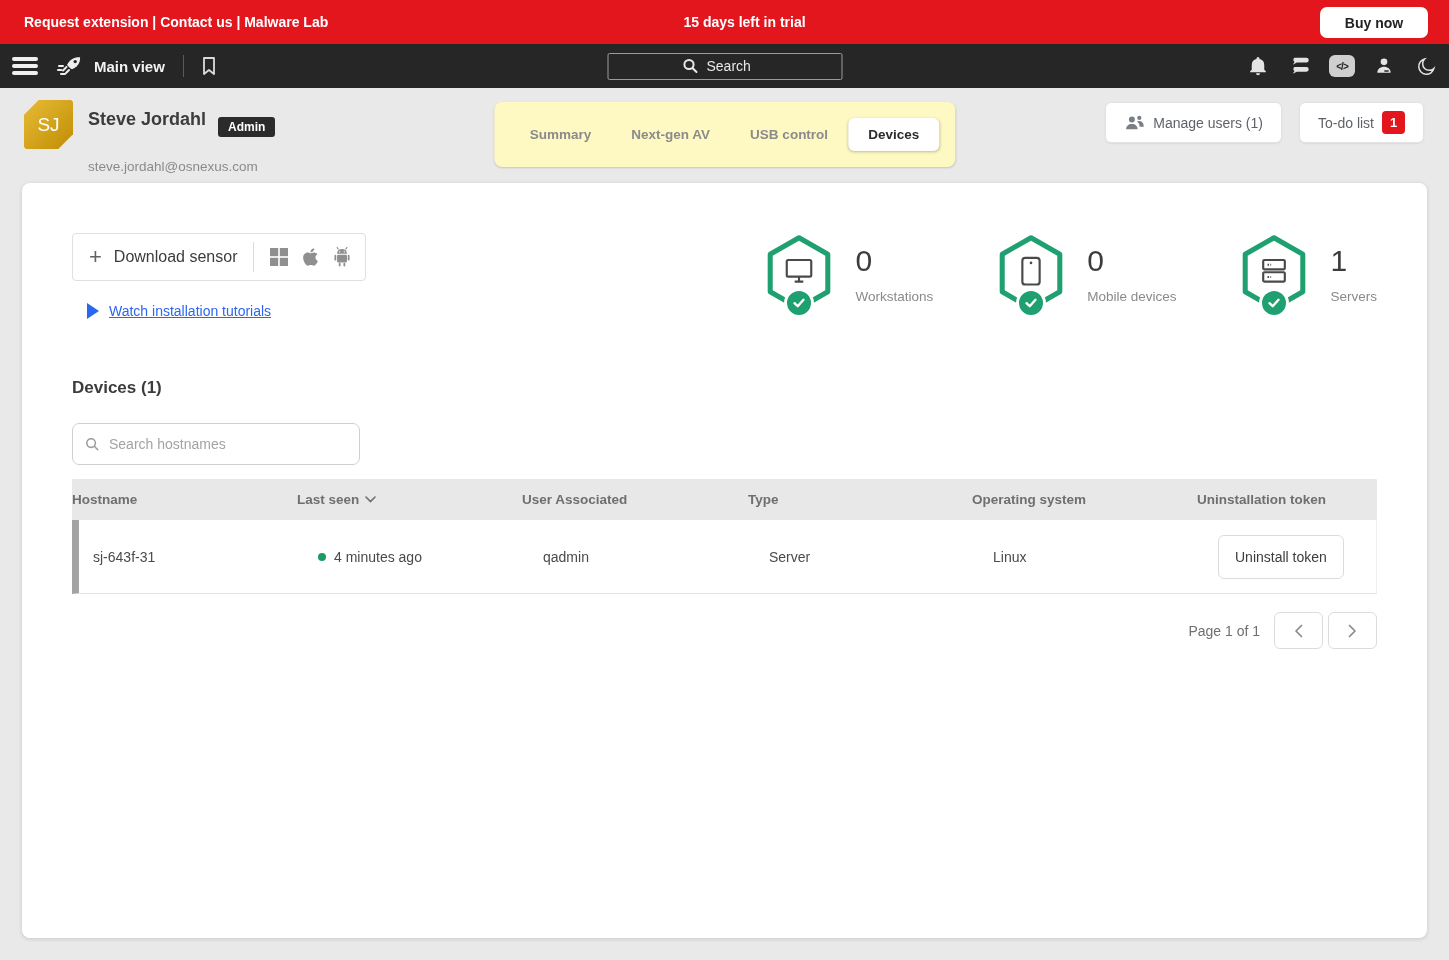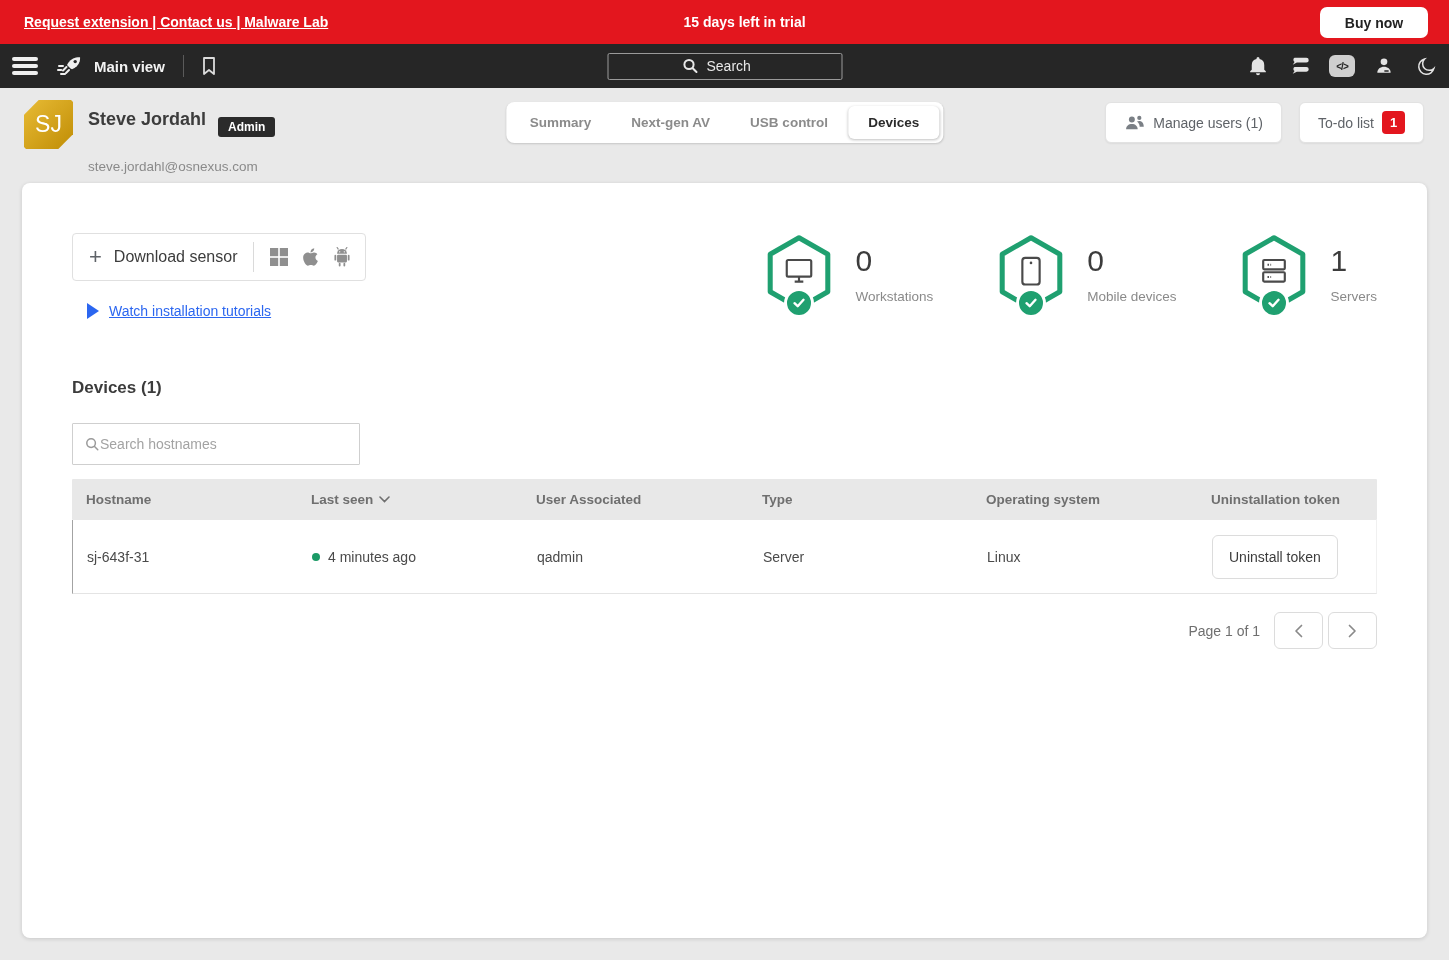--- a/index.html
+++ b/index.html
@@ -1,48 +1,48 @@
 <!DOCTYPE html>
 <html><head>
 <meta charset="utf-8">
 <style>
   * { margin:0; padding:0; box-sizing:border-box; }
   html,body { width:1449px; height:960px; font-family:"Liberation Sans", sans-serif; background:#e9e9e9; overflow:hidden; }
 
   
   .trial-bar { height:44px; background:#e3161e; display:flex; align-items:center; position:relative; }
-  .trial-links { color:#fff; font-weight:bold; font-size:14px; text-decoration:underline; margin-left:24px; cursor:pointer; }
+  .trial-links { color:#fff; font-weight:bold; font-size:14px; margin-left:24px; cursor:pointer; }
   .trial-msg { position:absolute; left:50%; transform:translateX(-50%); color:#fff; font-weight:bold; font-size:14px;margin-left:20px; }
   .buy-btn { position:absolute; right:21px; top:7px; width:108px; height:31px; background:#fff; border:none; border-radius:7px; font-family:inherit; font-size:14px; font-weight:bold; color:#222; cursor:pointer; }
 
   
   .topnav { height:44px; background:#262626; display:flex; align-items:center; position:relative; color:#eee; }
   .hamburger { width:26px; height:18px; margin-left:12px; display:flex; flex-direction:column; justify-content:space-between; cursor:pointer; }
   .hamburger span { display:block; height:4px; border-radius:2px; background:#efefef; }
   .nav-logo { margin-left:18px; display:flex; align-items:center; cursor:pointer; }
   .mainview-label { color:#f2f2f2; font-size:15px; font-weight:bold; margin-left:10px; cursor:pointer; }
   .nav-divider { width:1px; height:22px; background:#5a5a5a; margin:0 16px 0 18px; }
   .nav-bookmark { cursor:pointer; display:flex; }
   .nav-search { position:absolute; left:50%; transform:translateX(-50%); width:235px; height:27px; border:1px solid #9a9a9a; border-radius:2px; background:transparent; display:flex; align-items:center; justify-content:center; gap:8px; cursor:text; }
   .nav-search input { background:transparent; border:none; outline:none; color:#e8e8e8; font-size:14px; width:60px; font-family:inherit; }
   .nav-search input::placeholder { color:#e8e8e8; opacity:1; }
   .nav-icons { position:absolute; right:10px; display:flex; align-items:center; gap:16px; }
   .nav-icon { width:26px; height:26px; display:flex; align-items:center; justify-content:center; cursor:pointer; }
   .code-chip { background:#cfcfcf; border-radius:6px; width:26px; height:22px; color:#262626; font-size:10px; font-weight:bold; display:flex; align-items:center; justify-content:center; letter-spacing:-1px; }
 
   
   .profile-row { position:relative; height:95px; }
-  .avatar { position:absolute; left:24px; top:12px; width:49px; height:49px; background:linear-gradient(135deg,#e8bb35,#c08d05); clip-path:polygon(30% 0,96% 0,100% 4%,100% 70%,70% 100%,4% 100%,0 96%,0 30%); color:#fff; font-size:23px; display:flex; align-items:center; justify-content:center; }
+  .avatar { position:absolute; left:24px; top:12px; width:49px; height:49px; background:linear-gradient(135deg,#e8bb35,#c08d05); clip-path:polygon(30% 0,96% 0,100% 4%,100% 70%,70% 100%,4% 100%,0 96%,0 30%); color:#fff; font-size:19px; display:flex; align-items:center; justify-content:center; }
   .who { position:absolute; left:88px; top:13px; }
   .who-line { display:flex; align-items:center; gap:12px; }
   .user-name { font-size:18px; font-weight:bold; color:#3c3c3c; }
   .role-badge { background:#2b2b2b; color:#fff; font-size:12px; font-weight:bold; padding:3px 10px; border-radius:3px;margin-top:16px; }
   .user-email { margin-top:22px; font-size:13.5px; color:#8a8a8a; }
 
-  .tabs { position:absolute; left:50%; top:14px; transform:translateX(-50%); background:#ffffff; border-radius:8px; padding:4px; display:flex; box-shadow:0 1px 2px rgba(0,0,0,.15); }
+  .tabs { position:absolute; left:50%; top:14px; transform:translateX(-50%); background:#fef9c3; border-radius:8px; padding:16px; display:flex; box-shadow:0 1px 2px rgba(0,0,0,.15); }
   .tab { border:none; background:transparent; font-family:inherit; font-size:13.5px; font-weight:bold; color:#8b8b8b; padding:9px 20px; border-radius:6px; cursor:pointer; white-space:nowrap; }
   .tab.active { background:#fff; color:#2b2b2b; box-shadow:0 1px 3px rgba(0,0,0,.25); }
 
   .hdr-actions { position:absolute; right:25px; top:14px; display:flex; gap:17px; }
   .hdr-btn { height:41px; background:#fff; border:1px solid #e2e2e2; border-radius:6px; font-family:inherit; font-size:14px; color:#5f6368; display:flex; align-items:center; gap:8px; padding:0 18px; cursor:pointer; box-shadow:0 1px 2px rgba(0,0,0,.06); }
   .todo-badge { background:#e3161e; color:#fff; font-weight:bold; font-size:13px; min-width:23px; height:23px; border-radius:4px; display:flex; align-items:center; justify-content:center; }
 
   
   .card { position:absolute; left:22px; top:183px; width:1405px; height:755px; background:#fff; border-radius:8px; box-shadow:0 1px 4px rgba(0,0,0,.14); padding:50px 50px 0; }
 
@@ -59,30 +59,30 @@
 
   .stats { display:flex; align-items:flex-start; gap:62px; margin-top:1px; }
   .stat { display:flex; gap:20px; }
   .hexwrap { position:relative; width:72px; height:86px; }
   .hex-badge { position:absolute; left:50%; transform:translateX(-50%); bottom:2px; width:30px; height:30px; background:#1fa070; border:3px solid #fff; border-radius:50%; display:flex; align-items:center; justify-content:center; }
   .stat-num { font-size:30px; color:#3c3c3c; line-height:1; margin-top:12px; }
   .stat-label { font-size:13.5px; color:#8a8a8a; margin-top:13px; }
   .stat-text {}
 
   .devices-heading { margin-top:58px; font-size:17px; color:#3c3c3c; }
-  .host-search { margin-top:25px; width:288px; height:42px; border:1px solid #cfcfcf; border-radius:1px; display:flex; align-items:center; padding:0 12px; background:#fff; }
+  .host-search { margin-top:25px; width:288px; height:42px; border:1px solid #cfcfcf; border-radius:7px; display:flex; align-items:center; padding:0 12px; gap:9px; background:#fff; }
   .host-search input { border:none; outline:none; font-family:inherit; font-size:14px; color:#3c3c3c; width:100%; }
   .host-search input::placeholder { color:#a3a3a3; opacity:1; }
 
   
   .table { margin-top:14px; width:1305px; }
   .thead { display:grid; grid-template-columns:225px 225px 226px 224px 225px 1fr; background:#e8e8e8; height:41px; align-items:center; border-radius:1px; }
-  .th { font-size:13.5px; font-weight:bold; color:#6f6f6f; padding-left:14px; display:flex; align-items:center; gap:6px; }
+  .th { font-size:13.5px; font-weight:bold; color:#6f6f6f; display:flex; align-items:center; gap:6px; }
   .th.sortable { cursor:pointer; }
-  .trow { display:grid; grid-template-columns:225px 225px 226px 224px 225px 1fr; background:#fff; height:74px; align-items:center; border-bottom:1px solid #e4e4e4; border-left:1px solid #a3a3a3; border-right:1px solid #f0f0f0; }
+  .trow { display:grid; grid-template-columns:225px 225px 226px 224px 225px 1fr; background:#fff; height:74px; align-items:center; border-bottom:1px solid #e4e4e4; border-left:7px solid #a3a3a3; border-right:1px solid #f0f0f0; }
   .td { font-size:14px; color:#4a4a4a; padding-left:14px; display:flex; align-items:center; gap:8px; }
   .online-dot { width:8px; height:8px; border-radius:50%; background:#1b9a66; flex:0 0 auto; }
   .token-btn { height:44px; padding:0 16px; background:#fff; border:1px solid #dcdcdc; border-radius:6px; font-family:inherit; font-size:14px; color:#3c3c3c; cursor:pointer; }
 
   .pagination { margin-top:18px; display:flex; justify-content:flex-end; align-items:center; gap:5px; width:1305px; }
   .page-label { font-size:14px; color:#6f6f6f; margin-right:9px; }
   .page-btn { width:49px; height:37px; background:#fff; border:1px solid #dcdcdc; border-radius:6px; color:#7d7d7d; font-size:15px; cursor:pointer; display:flex; align-items:center; justify-content:center; font-family:inherit; }
 
   svg { display:block; }
 </style>

